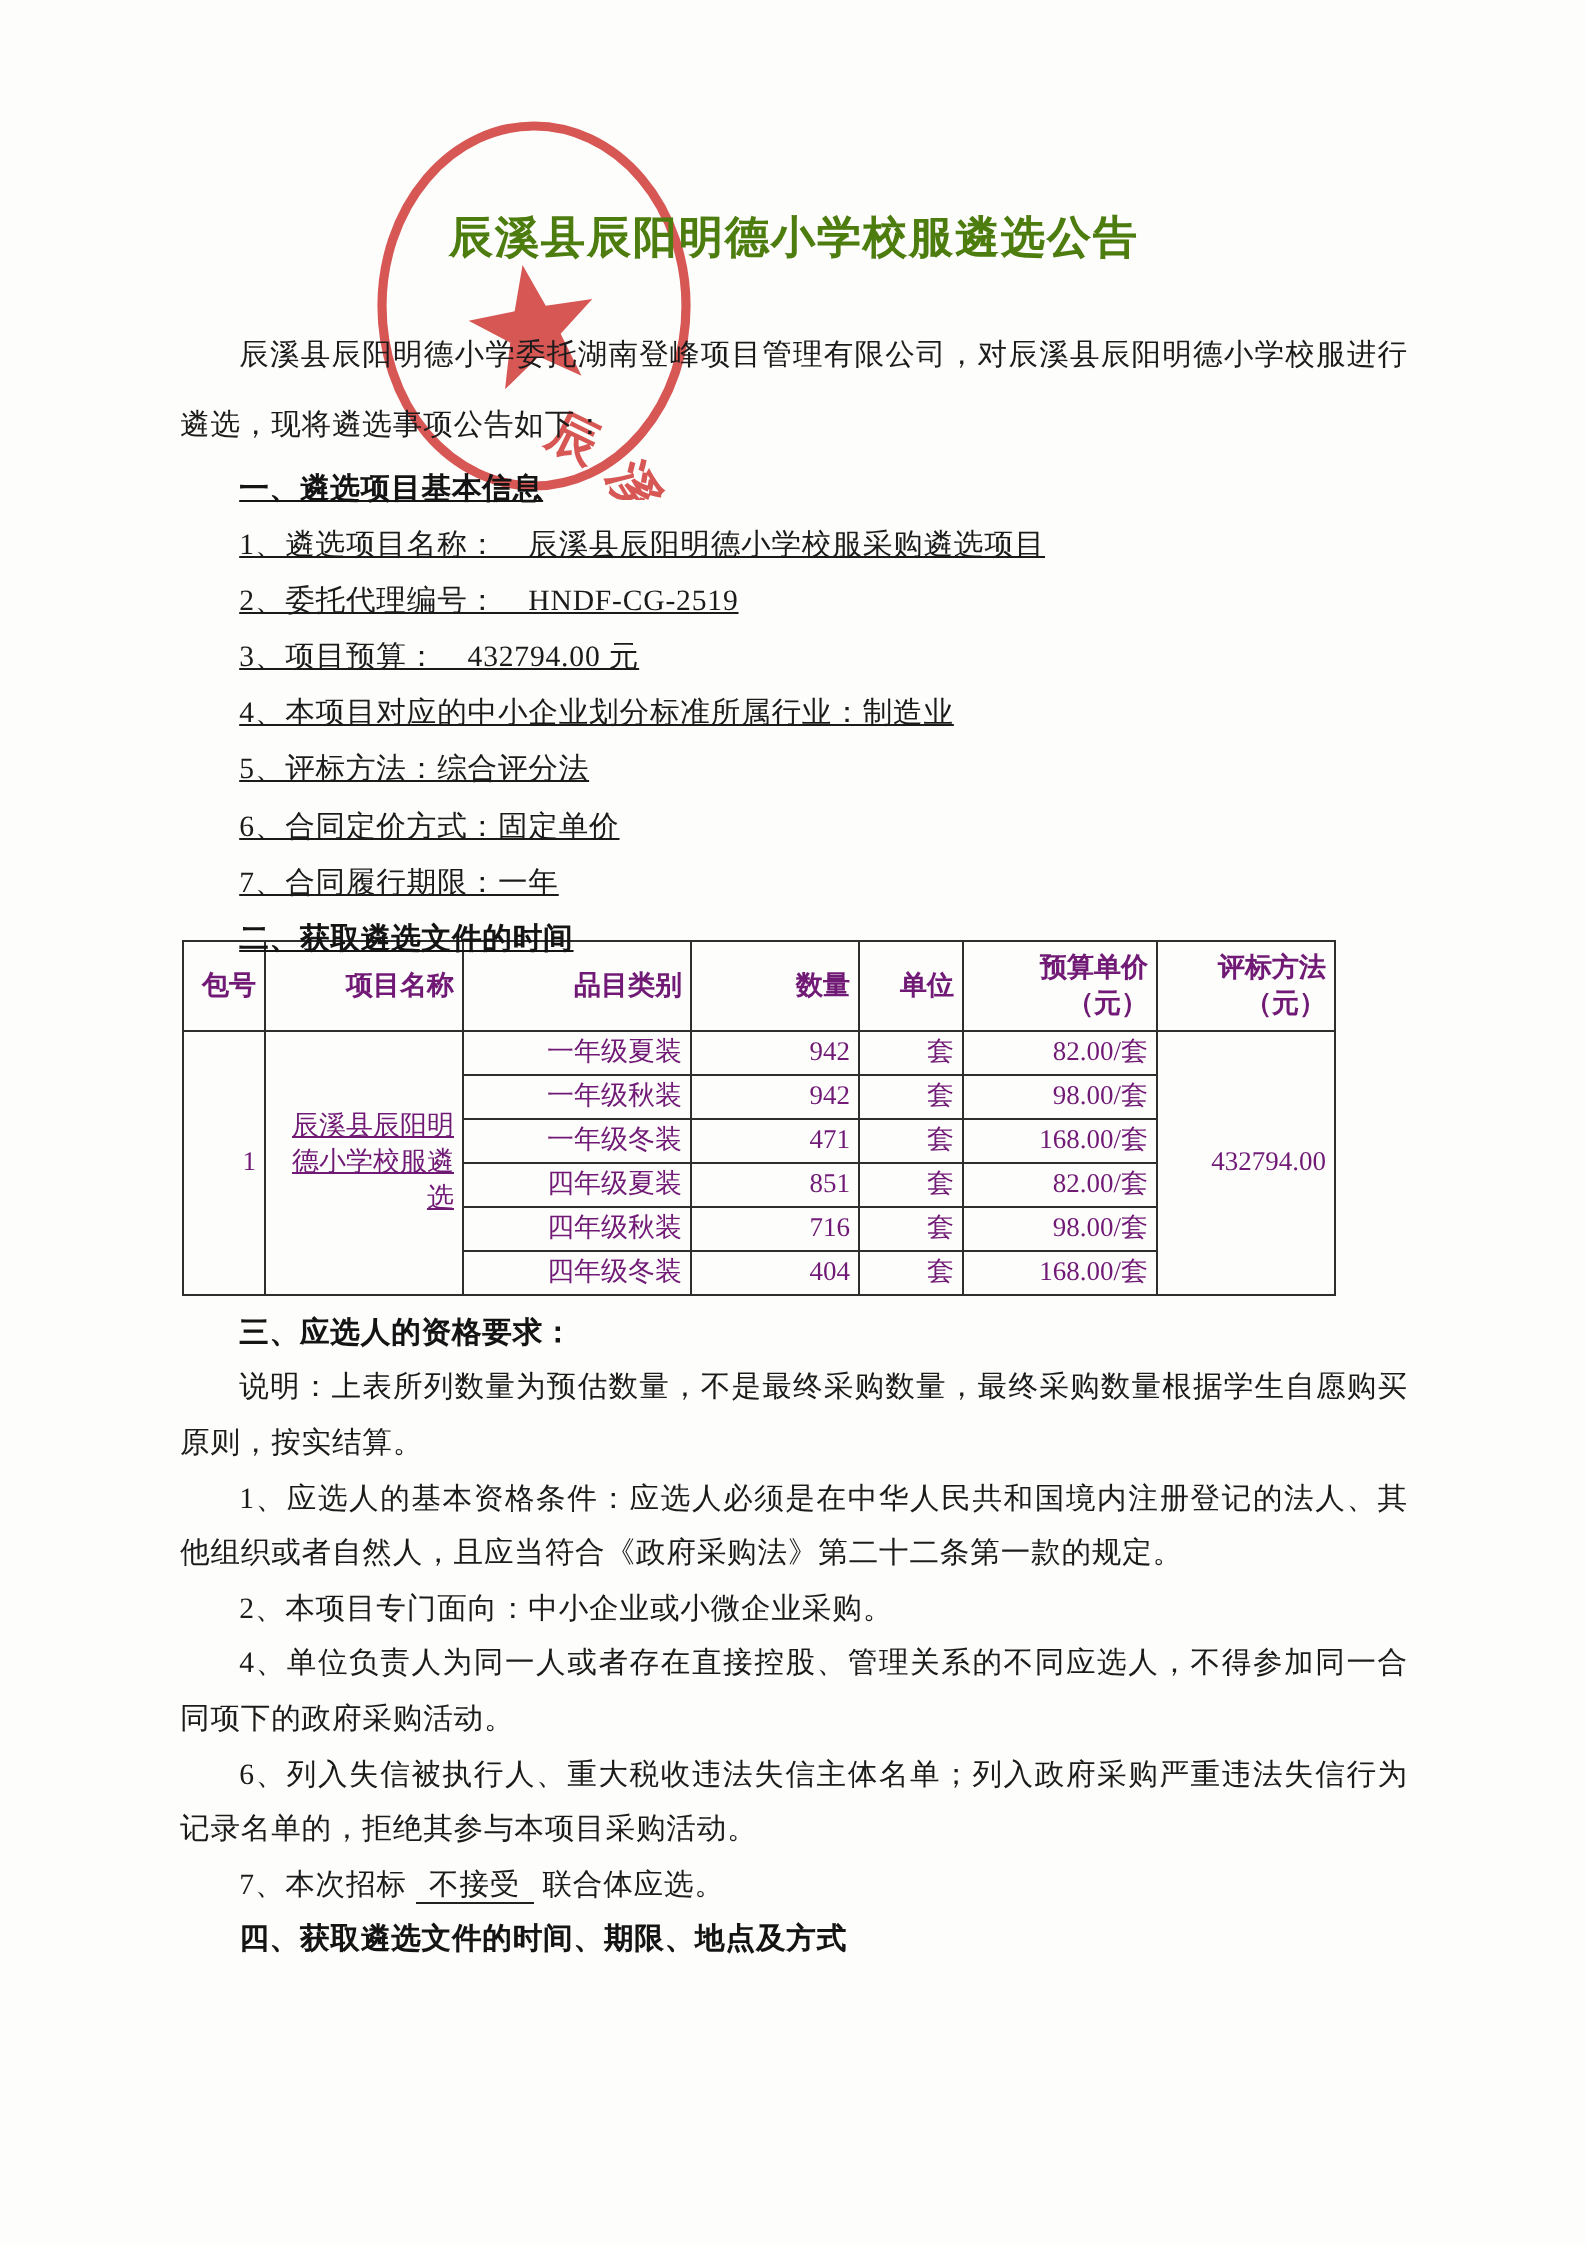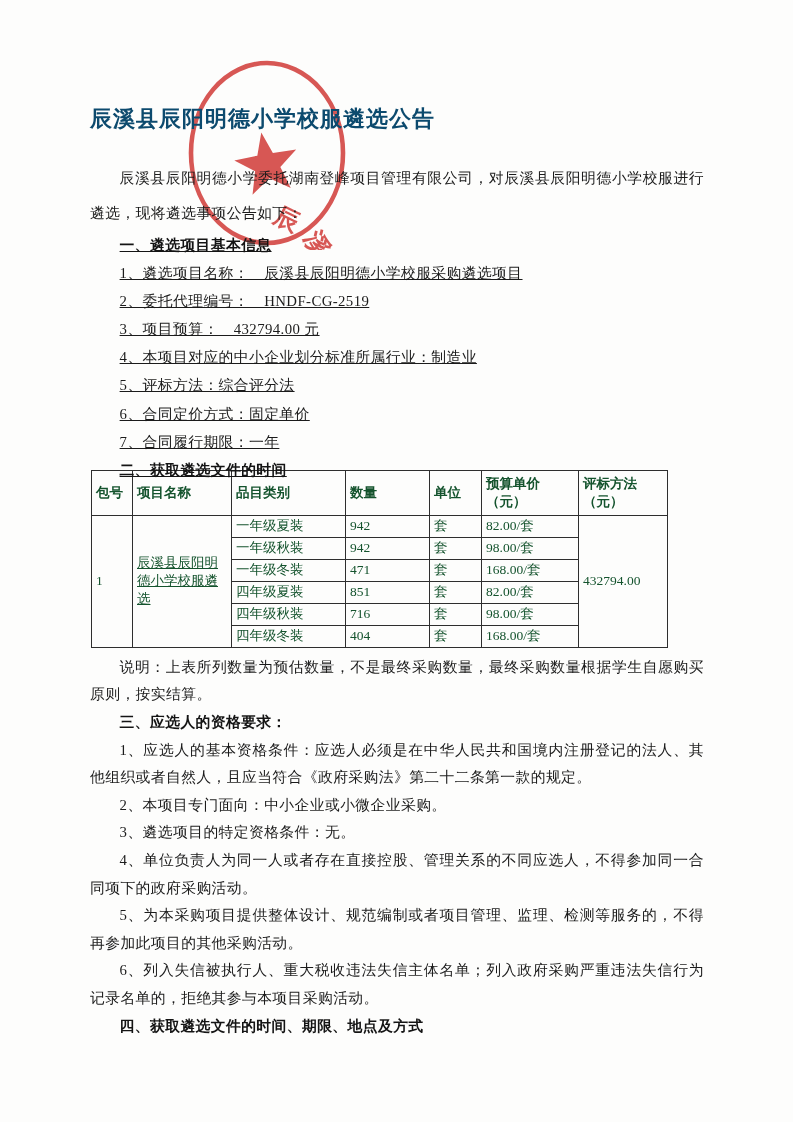--- a/index.html
+++ b/index.html
@@ -16,24 +16,24 @@
     position:absolute;
     left:90px;top:104px;
     width:614px;
     font-size:14.8px;
     letter-spacing:.4px;
   }
   .doc-title{
     margin:0;
     font-size:22px;
     font-weight:bold;
-    text-align:left;
+    text-align:center;
     letter-spacing:1px;
     line-height:30px;
-    color:#0c4a6e;
+    color:#4d7c0f;
   }
   p{margin:0;}
   .intro{
     margin-top:27px;
     line-height:35px;
     text-indent:2em;
     text-align:justify;
   }
   .line{
     line-height:28.1px;
@@ -50,22 +50,22 @@
   .u-seg{
     border-bottom:1.4px solid #222;
     padding:0 7px;
   }
   table.req{
     border-collapse:collapse;
     table-layout:fixed;
     width:576px;
     margin:-14px 0 6px 1px;
     font-size:13.5px;
-    text-align:left;
-    color:#14532d;
+    text-align:right;
+    color:#701a75;
   }
   table.req th,table.req td{
     border:1.4px solid #2e2e2e;
     padding:0 4px;
     vertical-align:middle;
     overflow:hidden;
   }
   table.req th{
     font-weight:bold;
     height:44px;
@@ -184,26 +184,29 @@
         </tr>
         <tr>
           <td>四年级冬装</td>
           <td>404</td>
           <td>套</td>
           <td>168.00/套</td>
         </tr>
       </tbody>
     </table>
 
+    <p class="line-post hd">三、应选人的资格要求：</p>
+
     <p class="line-post">说明：上表所列数量为预估数量，不是最终采购数量，最终采购数量根据学生自愿购买原则，按实结算。</p>
-
-    <p class="line-post hd">三、应选人的资格要求：</p>
     <p class="line-post">1、应选人的基本资格条件：应选人必须是在中华人民共和国境内注册登记的法人、其他组织或者自然人，且应当符合《政府采购法》第二十二条第一款的规定。</p>
     <p class="line-post">2、本项目专门面向：中小企业或小微企业采购。</p>
-    <p class="line-post">3、遴选项目的特定资格条件：无。</p>
     <p class="line-post">4、单位负责人为同一人或者存在直接控股、管理关系的不同应选人，不得参加同一合同项下的政府采购活动。</p>
-    <p class="line-post">5、为本采购项目提供整体设计、规范编制或者项目管理、监理、检测等服务的，不得再参加此项目的其他采购活动。</p>
     <p class="line-post">6、列入失信被执行人、重大税收违法失信主体名单；列入政府采购严重违法失信行为记录名单的，拒绝其参与本项目采购活动。</p>
+    <p class="line-post">
+      <span>7、本次招标</span>
+      <span class="u-seg">不接受</span>
+      <span>联合体应选。</span>
+    </p>
 
     <p class="line-post hd">四、获取遴选文件的时间、期限、地点及方式</p>
 
   </div>
 </div>
 
 </body></html>

